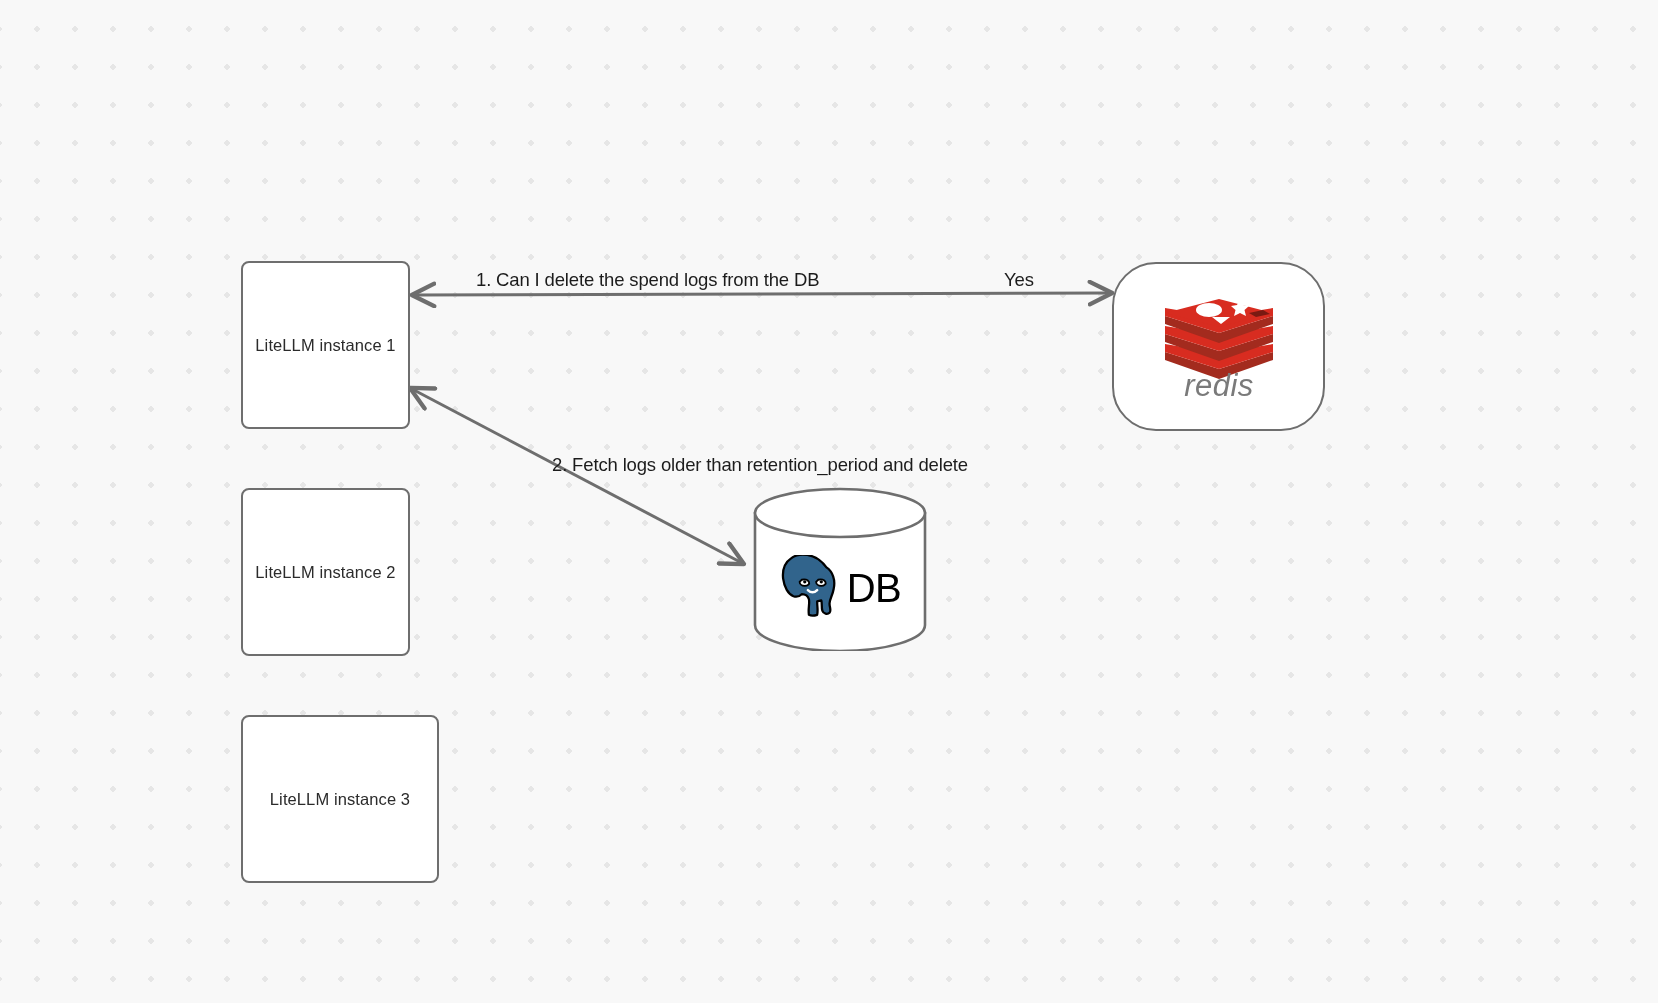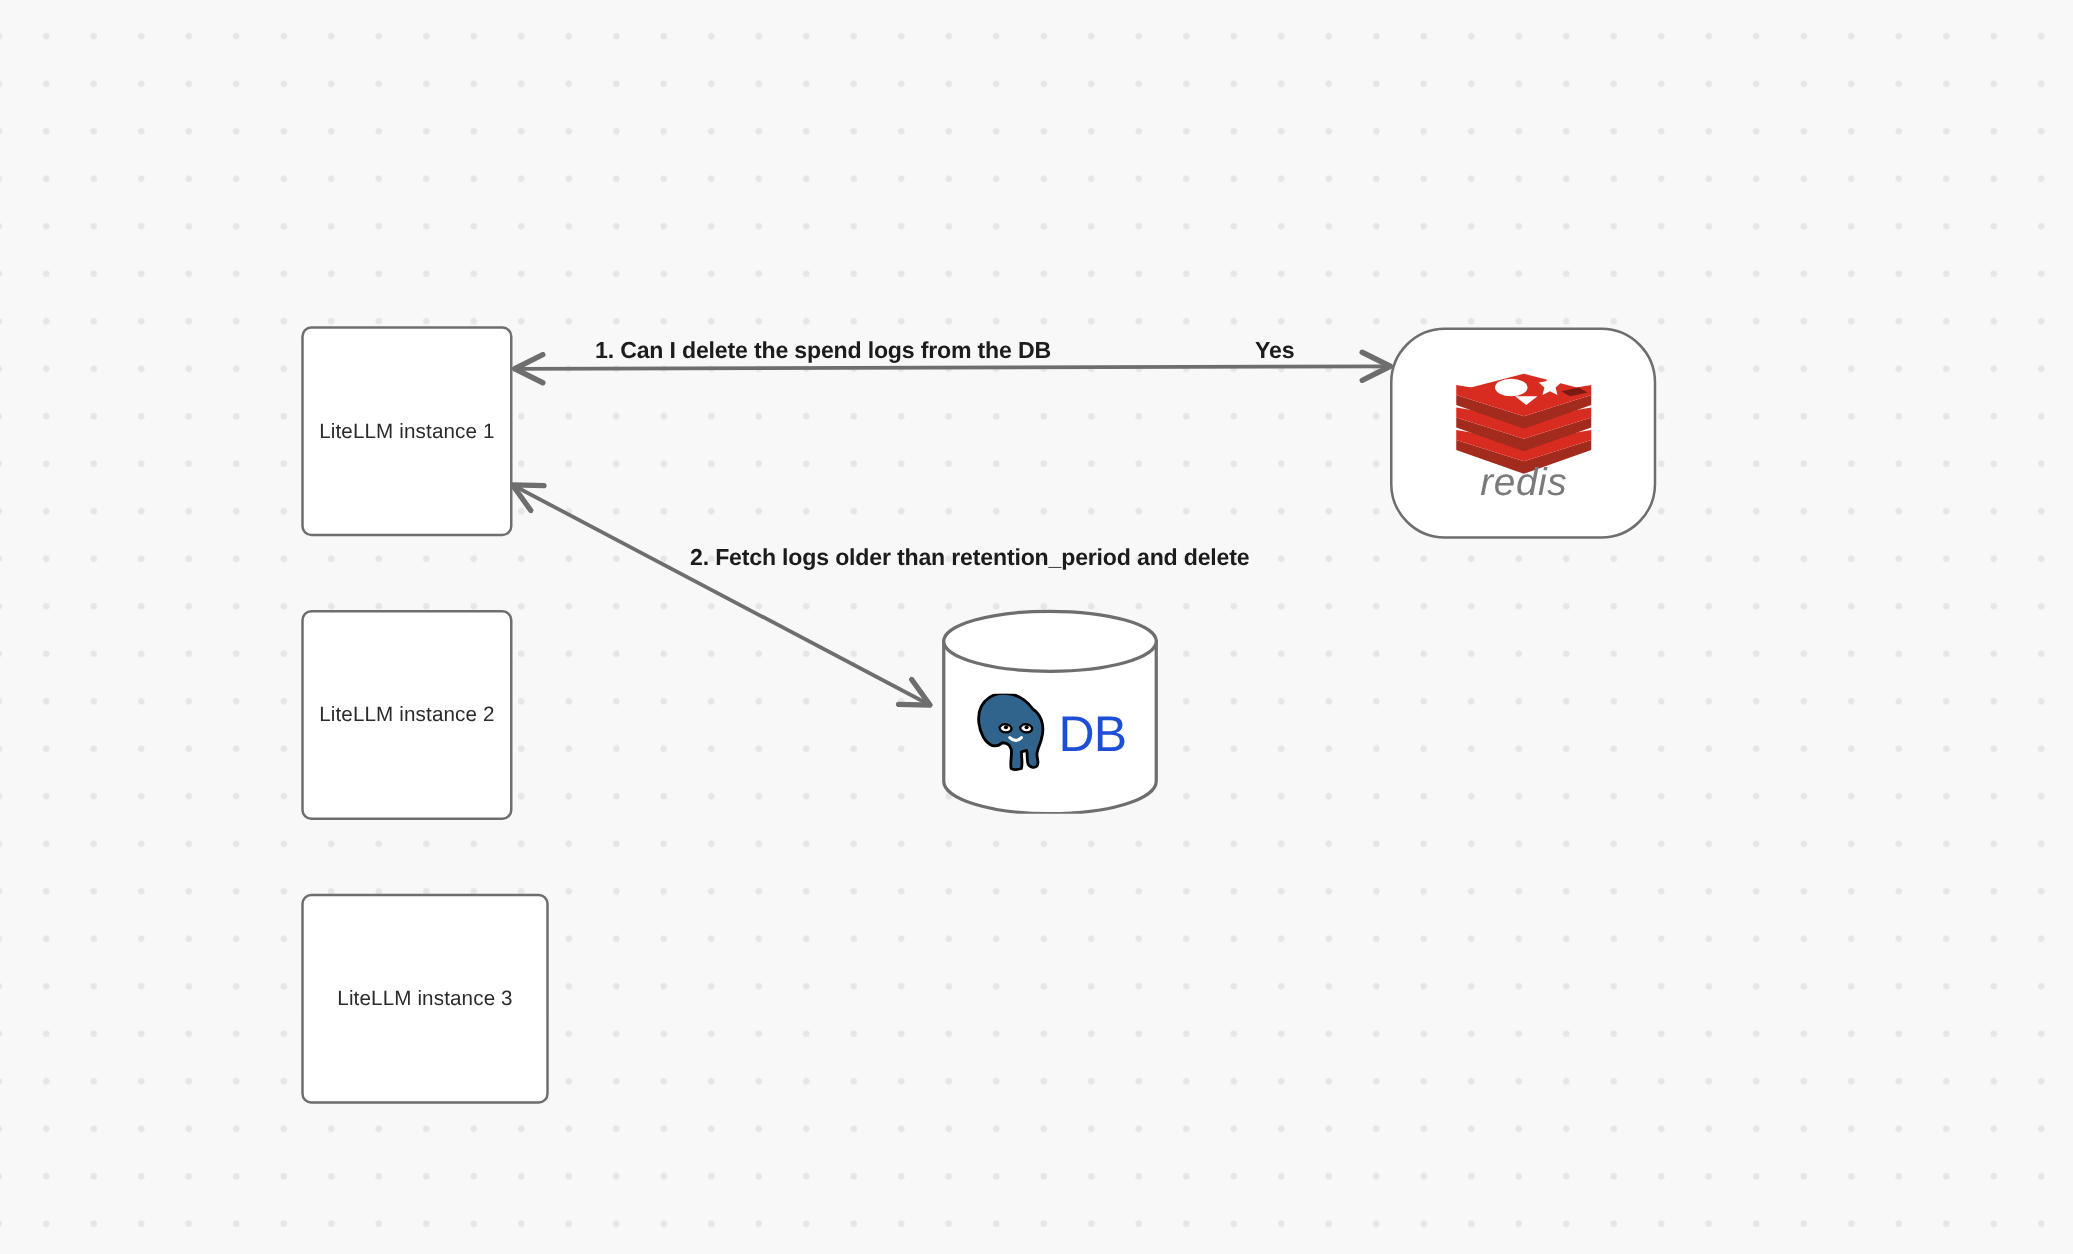--- a/index.html
+++ b/index.html
@@ -83,37 +83,37 @@
     height: 90px;
     display: flex;
     align-items: center;
     justify-content: center;
     gap: 2px;
   }
   #pg-elephant { width: 66px; height: 66px; display: block; flex: none; }
   #db-text {
     font-size: 40px;
     font-weight: 400;
-    color: #1d4ed8;
+    color: #000000;
     letter-spacing: -0.5px;
     line-height: 1;
   }
 
   
   .edge-label {
     position: absolute;
     font-size: 18.5px;
-    font-weight: bold;
+    font-weight: normal;
     color: #1c1c1c;
     white-space: nowrap;
     letter-spacing: -0.15px;
   }
   #label-1 { left: 476px; top: 269px; }
   #label-yes { left: 1004px; top: 269px; }
-  #label-2 { left: 552px; top: 435px; }
+  #label-2 { left: 552px; top: 454px; }
 
   #edges { position: absolute; left: 0; top: 0; pointer-events: none; }
 </style>
 </head>
 <body>
 
 <div id="canvas">
 
   <div id="dot-grid"></div>
 

